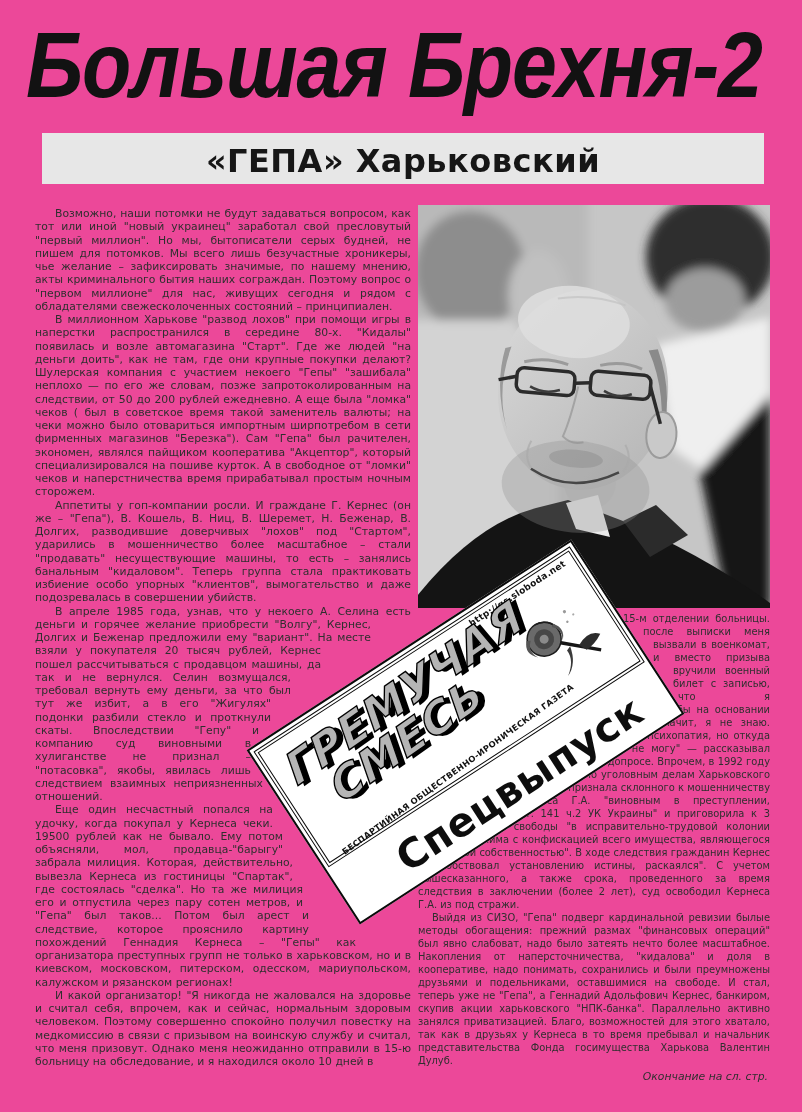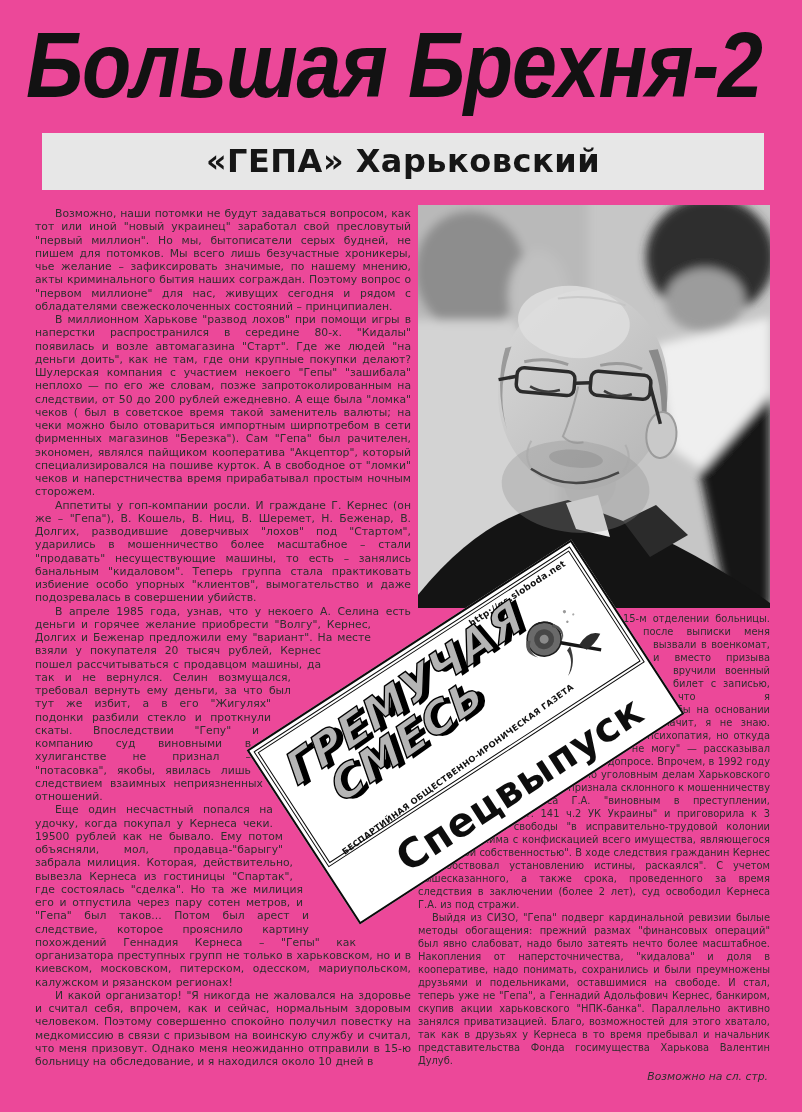--- a/index.html
+++ b/index.html
@@ -4,21 +4,21 @@
 <style>
   html,body{margin:0;padding:0;background:#888;}
   .page{position:relative;width:802px;height:1112px;background:#ec4899;overflow:hidden;
         font-family:"DejaVu Sans",sans-serif;color:#2f2f2f;}
   
   .headline{position:absolute;left:26px;top:14px;margin:0;white-space:nowrap;
             font-family:"Liberation Sans",sans-serif;font-weight:bold;font-style:italic;
             font-size:72px;line-height:78px;color:#121212;letter-spacing:-1px;
             transform:scale(1.12,1.30);transform-origin:left top;}
   
-  .subtitle-bar{position:absolute;left:42px;top:133px;width:722px;height:57px;
+  .subtitle-bar{position:absolute;left:42px;top:133px;width:722px;height:51px;
                 background:#e7e7e7;text-align:center;}
   .subtitle-bar span{font-family:"DejaVu Sans",sans-serif;font-weight:bold;
                      font-size:32px;line-height:57px;color:#161616;letter-spacing:0.5px;}
   
   .col{position:absolute;text-align:justify;}
   .col p{margin:0;}
   .col-left{left:35px;top:207px;width:376px;height:898px;
             font-size:10.8px;line-height:13.25px;}
   .col-left p{text-indent:20px;}
   .col-right{left:418px;top:205px;width:352px;height:902px;
@@ -144,21 +144,21 @@
     <i class="fl" style="width:255px;height:26px"></i>
     <i class="fl" style="width:260px;height:13px"></i>
     <i class="fl" style="width:145px;height:13px"></i>
     <i class="fl" style="width:115px;height:26px"></i>
     <i class="fl" style="width:82px;height:26px"></i>
     <i class="fl" style="width:60px;height:26px"></i>
     <i class="fl" style="width:20px;height:13px"></i>
 
     <p class="p-cont">15-м отделении больницы. А после выписки меня вызвали в военкомат, и вместо призыва вручили военный билет с записью, что я освобожден от службы на основании ст. 7-Б. Но что это значит, я не знаю. Слышал, что у меня психопатия, но откуда это вывели, я сказать не могу" — рассказывал впоследствии он на допросе. Впрочем, в 1992 году Судебная коллегия по уголовным делам Харьковского областного суда признала склонного к мошенничеству "психопата" Кернеса Г.А. "виновным в преступлении, предусмотренном ст. 141 ч.2 УК Украины" и приговорила к 3 годам лишения свободы "в исправительно-трудовой колонии строгого режима с конфискацией всего имущества, являющегося его личной собственностью". В ходе следствия гражданин Кернес "способствовал установлению истины, раскаялся". С учетом вышесказанного, а также срока, проведенного за время следствия в заключении (более 2 лет), суд освободил Кернеса Г.А. из под стражи.</p>
     <p class="p-ind">Выйдя из СИЗО, "Гепа" подверг кардинальной ревизии былые методы обогащения: прежний размах "финансовых операций" был явно слабоват, надо было затеять нечто более масштабное. Накопления от наперсточничества, "кидалова" и доля в кооперативе, надо понимать, сохранились и были преумножены друзьями и подельниками, оставшимися на свободе. И стал, теперь уже не "Гепа", а Геннадий Адольфович Кернес, банкиром, скупив акции харьковского "НПК-банка". Параллельно активно занялся приватизацией. Благо, возможностей для этого хватало, так как в друзьях у Кернеса в то время пребывал и начальник представительства Фонда госимущества Харькова Валентин Дулуб.</p>
-    <p class="cont-note">Возможно на сл. стр.</p>
+    <p class="cont-note">Окончание на сл. стр.</p>
   </div>
 
   <div class="masthead">
     <div class="mast-frame">
       <div class="mast-url">http://gs.sloboda.net</div>
       <div class="mast-title">
         <span class="mt1">ГРЕМУЧАЯ</span>
         <span class="mt2">СМЕСЬ</span>
       </div>
       <svg class="rose" width="86" height="88" viewBox="0 0 86 88">

